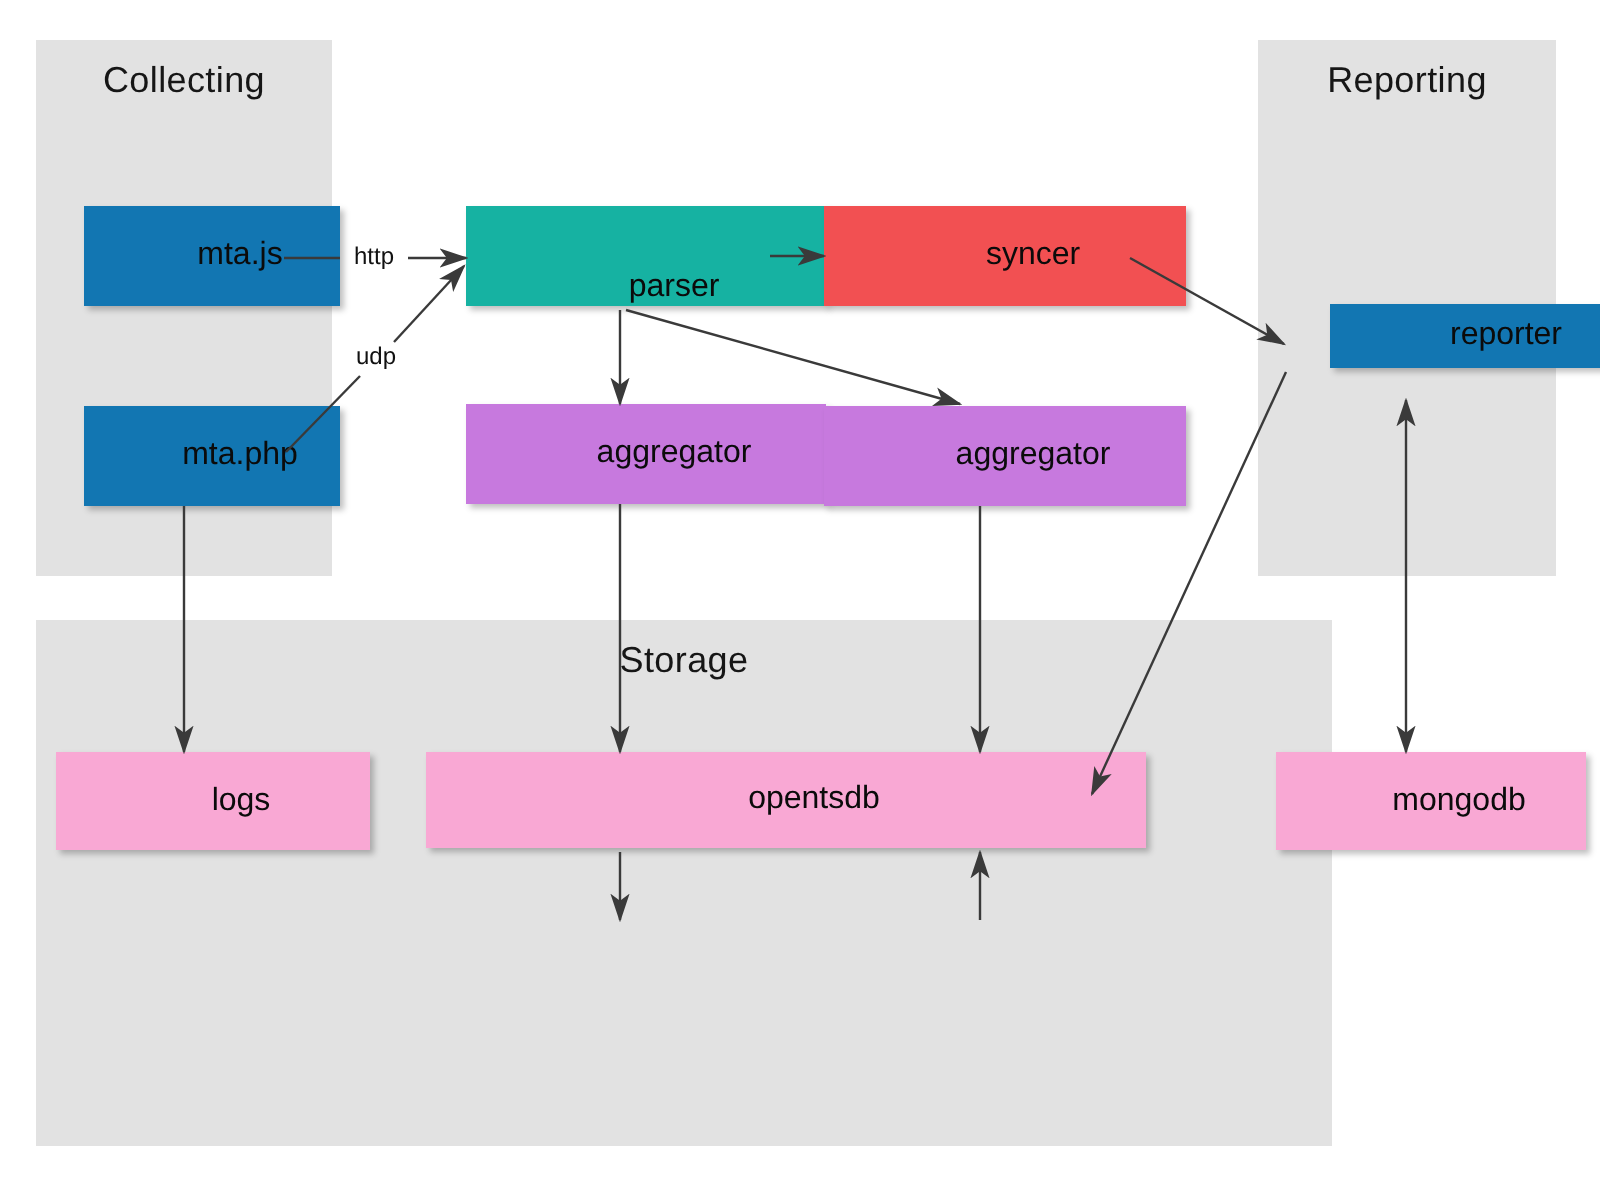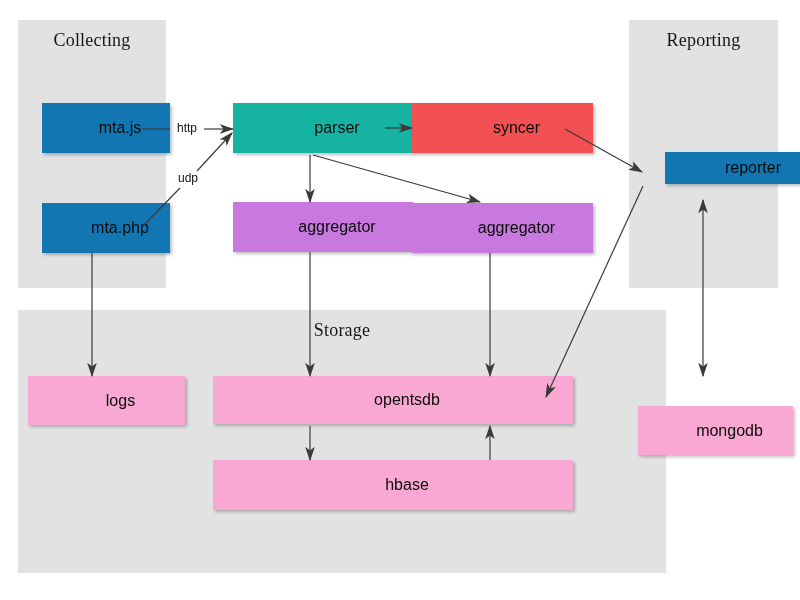--- a/index.html
+++ b/index.html
@@ -3,48 +3,48 @@
 <meta charset="utf-8">
 <style>
   html,body{margin:0;padding:0;background:#ffffff;}
   .canvas{
     position:relative;width:800px;height:600px;background:#ffffff;overflow:hidden;
     font-family:"Liberation Sans","DejaVu Sans",sans-serif;color:#111;
   }
   .panel{position:absolute;background:#e2e2e2;}
   .panel-title{
     position:absolute;top:10px;left:0;right:0;text-align:center;
-    font-size:18px;color:#161616;letter-spacing:.2px;font-family:Liberation Serif, serif;
+    font-size:18px;color:#161616;letter-spacing:.2px;
   }
   #p-collecting{left:18px;top:20px;width:148px;height:268px;}
   #p-processing{left:185px;top:20px;width:430px;height:268px;}
   #p-reporting{left:629px;top:20px;width:149px;height:268px;}
   #p-storage{left:18px;top:310px;width:648px;height:263px;}
 
   .node{
     position:absolute;display:flex;align-items:center;justify-content:center;
     font-size:16px;color:#0b0b0b;box-shadow:2px 2px 3px rgba(0,0,0,0.25);padding-left:28px;
   }
   .blue{background:#1276b2;}
   .teal{background:#16b2a2;}
   .red{background:#f25052;}
   .purple{background:#c779de;}
   .orange{background:#f9a8d4;}
 
   #n-mtajs   {left:42px; top:103px;width:100px;height:50px;}
   #n-mtaphp  {left:42px; top:203px;width:100px;height:50px;}
-  #n-parser  {left:233px;top:103px;width:152px;height:50px;}
+  #n-parser  {left:233px;top:103px;width:152px;height:50px;align-items:flex-end;}
   #n-syncer  {left:412px;top:103px;width:153px;height:50px;}
   #n-agg1    {left:233px;top:202px;width:152px;height:50px;}
   #n-agg2    {left:412px;top:203px;width:153px;height:50px;}
   #n-reporter{left:665px;top:152px;width:120px;height:32px;}
   #n-logs    {left:28px; top:376px;width:129px;height:49px;}
   #n-opentsdb{left:213px;top:376px;width:332px;height:48px;}
   #n-hbase   {left:213px;top:460px;width:332px;height:50px;}
-  #n-mongodb {left:638px;top:376px;width:127px;height:49px;margin-top:30px;}
+  #n-mongodb {left:638px;top:376px;width:127px;height:49px;}
 
   .edges{position:absolute;left:0;top:0;width:800px;height:600px;pointer-events:none;}
   .edges line{stroke:#3a3a3a;stroke-width:1.2;}
 
   .edge-label{
     position:absolute;font-size:12px;color:#111;transform:translate(-50%,-50%);
     white-space:nowrap;
   }
   #lbl-http{left:187px;top:128px;}
   #lbl-udp{left:188px;top:178px;}
@@ -84,23 +84,20 @@
   </div>
   <div class="node blue" id="n-reporter">
     <span>reporter</span>
   </div>
   <div class="node orange" id="n-logs">
     <span>logs</span>
   </div>
   <div class="node orange" id="n-opentsdb">
     <span>opentsdb</span>
   </div>
-  <div class="node orange" id="n-hbase">
-    <span>hbase</span>
-  </div>
   <div class="node orange" id="n-mongodb">
     <span>mongodb</span>
   </div>
 
   <div class="edge-label" id="lbl-http">http</div>
   <div class="edge-label" id="lbl-udp">udp</div>
 
   <svg class="edges" viewBox="0 0 800 600">
     <defs>
       <marker id="arrow" viewBox="0 0 12 9" refX="11" refY="4.5" markerWidth="12" markerHeight="9" orient="auto-start-reverse">

